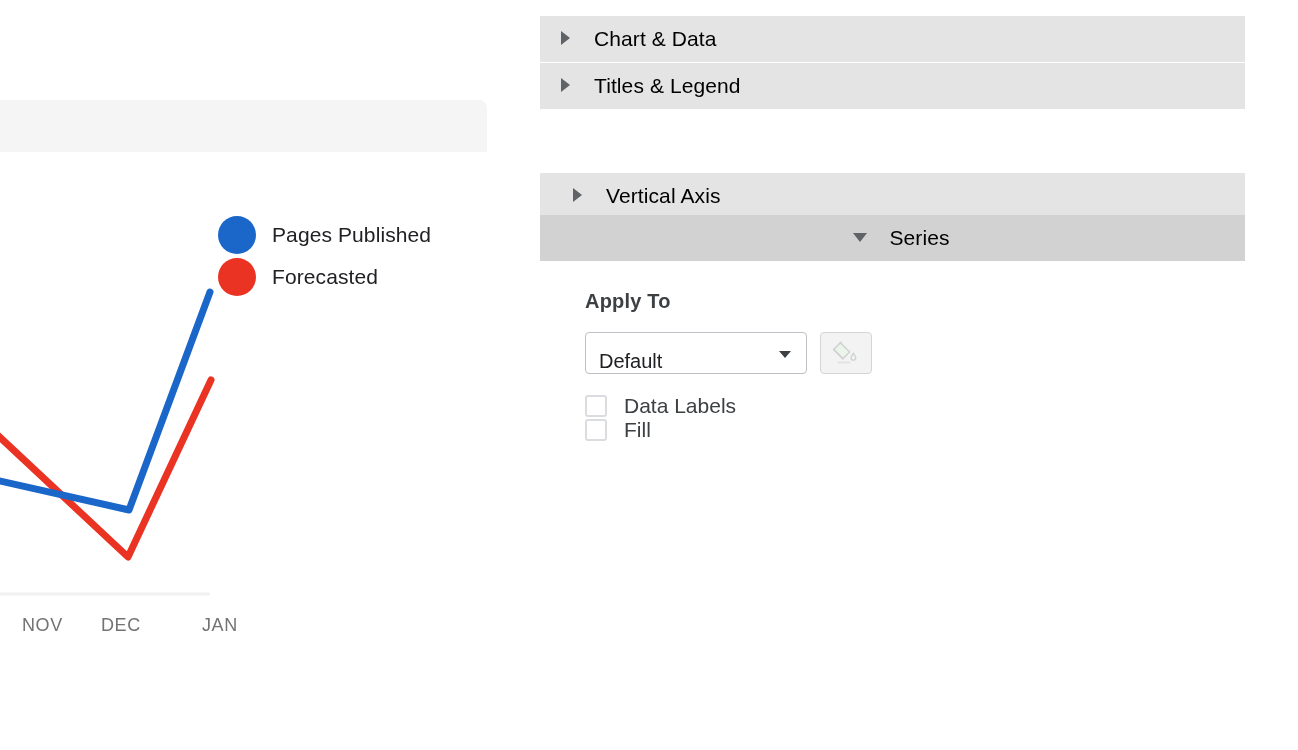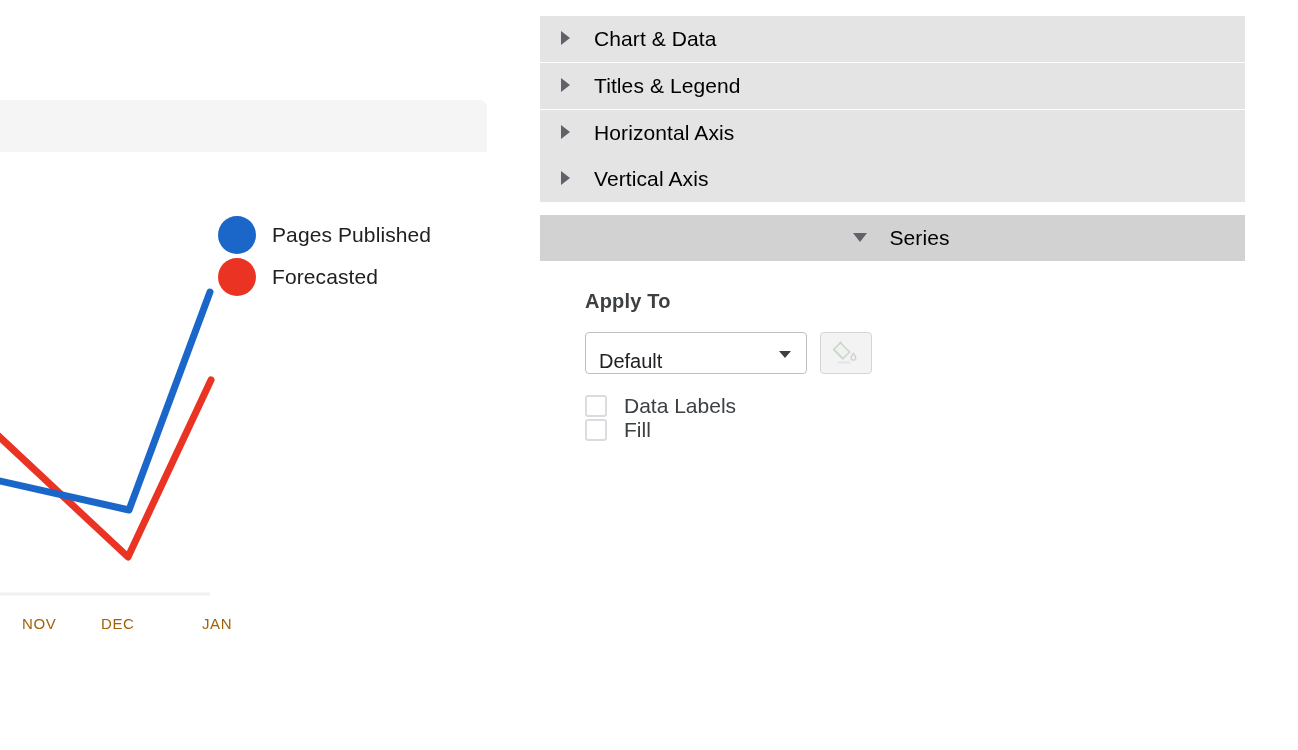--- a/index.html
+++ b/index.html
@@ -62,22 +62,22 @@
   .legend-label {
     margin-left: 16px;
     font-size: 21px;
     color: #202124;
     letter-spacing: .1px;
     white-space: nowrap;
   }
 
   .axis-tick {
     position: absolute;
-    font-size: 15px;
-    color: #a16207;
+    font-size: 18px;
+    color: #737373;
     letter-spacing: .6px;
     white-space: nowrap;
   }
 
   
   #settings-panel {
     position: absolute;
     left: 540px;
     top: 0;
     width: 705px;
@@ -262,26 +262,22 @@
   <div class="accordion-row" style="top:16px;">
     <span class="accordion-arrow"></span>
     <span class="accordion-title">Chart &amp; Data</span>
   </div>
 
   <div class="accordion-row" style="top:63px;">
     <span class="accordion-arrow"></span>
     <span class="accordion-title">Titles &amp; Legend</span>
   </div>
 
-  <div class="accordion-row" style="top:110px;">
-    <span class="accordion-arrow"></span>
-    <span class="accordion-title">Horizontal Axis</span>
-  </div>
-
-  <div class="accordion-row" style="top:156px;">
+
+  <div class="accordion-row" style="top:173px;padding-left:12px;">
     <span class="accordion-arrow"></span>
     <span class="accordion-title">Vertical Axis</span>
   </div>
 
   <div class="accordion-row expanded" style="top:215px;justify-content:center;">
     <span class="accordion-arrow"></span>
     <span class="accordion-title">Series</span>
   </div>
 
   <div id="series-body">

